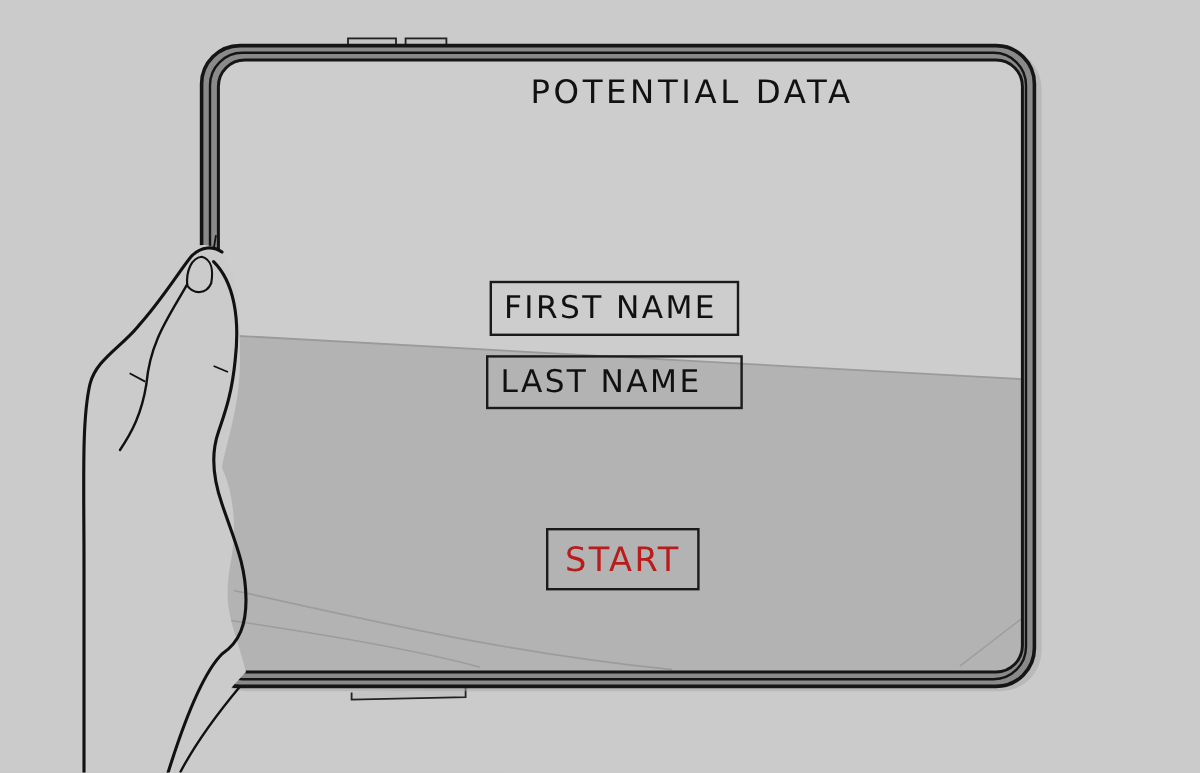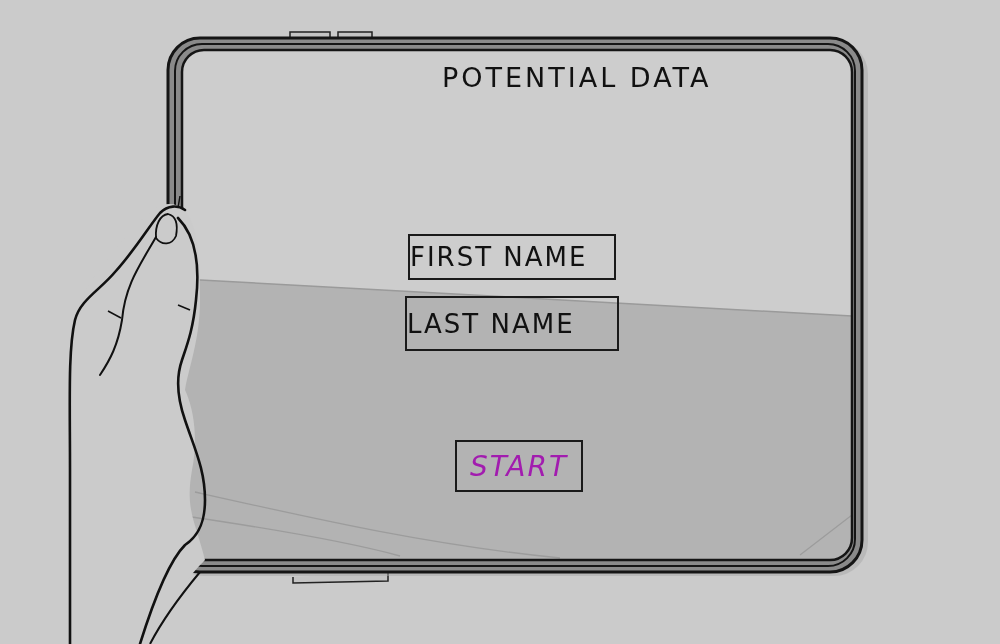--- a/index.html
+++ b/index.html
@@ -40,38 +40,38 @@
       font-size: 27px;
       letter-spacing: 3px;
       text-align: center;
     }
     .field-box {
       position: absolute;
       border: 2px solid #1a1a1a;
       box-sizing: border-box;
       display: flex;
       align-items: center;
+      padding-left: 10px;
       font-size: 26px;
       letter-spacing: 2px;
       color: #111;
       background: transparent;
     }
     .start-btn {
       position: absolute;
       border: 2px solid #1a1a1a;
       box-sizing: border-box;
       display: flex;
       align-items: center;
       justify-content: center;
       font-size: 28px;
       letter-spacing: 2px;
-      color: #a21caf;
+      color: #b91c1c;
       background: transparent;
       cursor: pointer;
-      font-style: italic;
     }
   </style>
 </head>
 <body>
 
 <div class="scene">
 
   <svg class="art" viewBox="0 0 1000 644">
 
     <rect x="290" y="32" width="40" height="6" fill="#c4c4c4" stroke="#222" stroke-width="1.5"></rect>
@@ -131,21 +131,21 @@
     </g>
   </svg>
 
   <div class="screen-ui">
     <div class="sketch-text title-line" style="left:395px; top:62px; width:250px;margin-left:47px;">POTENTIAL DATA</div>
 
     <div class="field-box" style="left:408px; top:234px; width:208px; height:46px;">
       <span>FIRST NAME</span>
     </div>
 
-    <div class="field-box" style="left:405px; top:296px; width:214px; height:55px;">
+    <div class="field-box" style="left:405px; top:296px; width:214px; height:45px;">
       <span>LAST NAME</span>
     </div>
 
     <div class="start-btn" style="left:455px; top:440px; width:128px; height:52px;">
       <span>START</span>
     </div>
   </div>
 
 </div>
 

